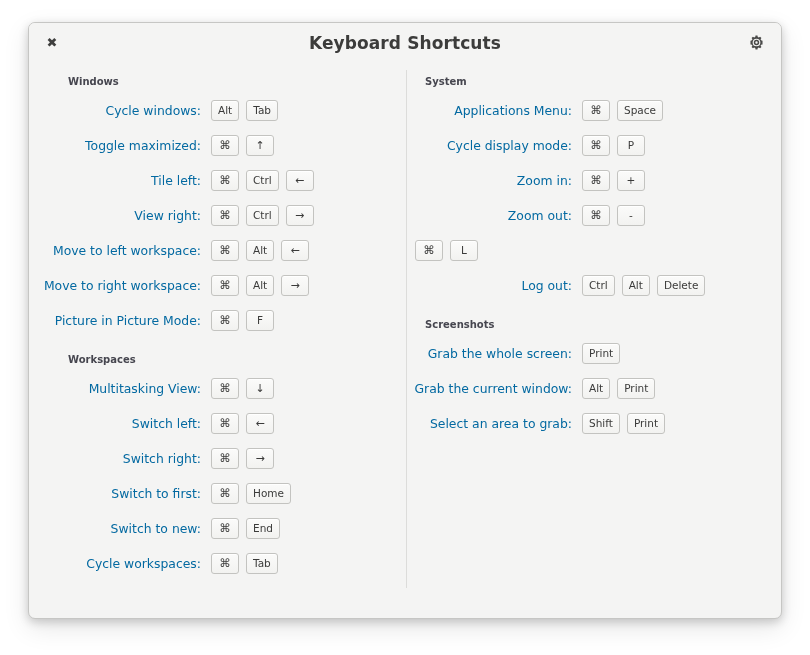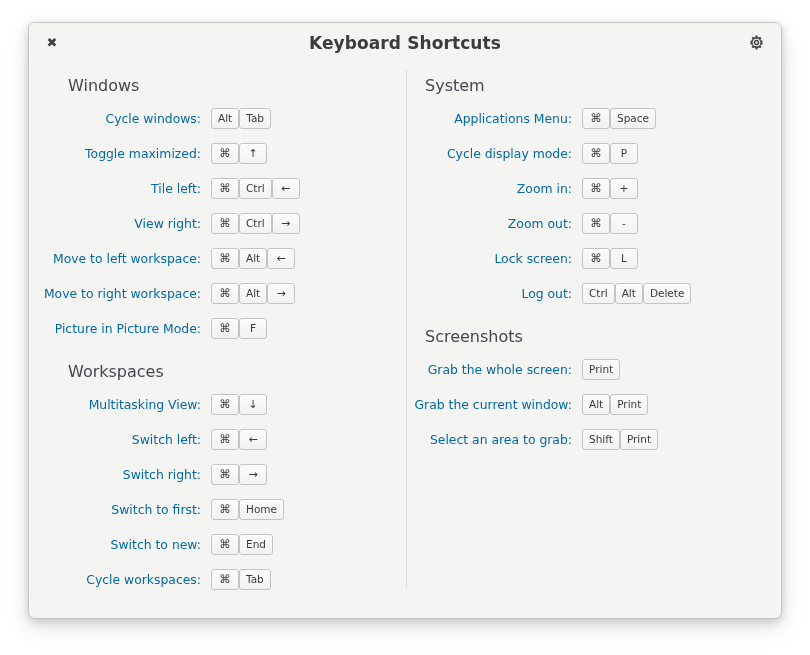--- a/index.html
+++ b/index.html
@@ -81,22 +81,22 @@
   .divider {
     position: absolute;
     left: 377px;
     top: 8px;
     bottom: 30px;
     width: 1px;
     background: #dcdcda;
   }
 
   .section-title {
-    font-size: 16px;
-    font-weight: normal;
+    font-size: 10px;
+    font-weight: bold;
     color: #46464f;
     margin: 0 0 6px 0;
   }
   .col-left .section-title  { padding-left: 29px; }
   .col-right .section-title { padding-left: 20px; }
 
   .sc-group { margin-bottom: 16px; }
   .sc-group.tight { margin-bottom: 13px; }
 
   .row {
@@ -110,21 +110,21 @@
     font-size: 12.4px;
     color: #0369a1;
     white-space: nowrap;
   }
   .col-left .label  { width: 162px; }
   .col-right .label { width: 167px; }
 
   .keys {
     display: flex;
     align-items: center;
-    gap: 0;
+    gap: 7px;
     margin-left: 10px;
   }
 
   .key {
     min-width: 14px;
     height: 19px;
     padding: 0 6px;
     display: inline-flex;
     align-items: center;
     justify-content: center;
@@ -292,21 +292,20 @@
             </div>
           </div>
           <div class="row">
             <div class="label">Zoom out:</div>
             <div class="keys">
               <span class="key glyph">⌘</span>
               <span class="key">-</span>
             </div>
           </div>
           <div class="row">
-            <div class="label">Lock screen:</div>
             <div class="keys">
               <span class="key glyph">⌘</span>
               <span class="key">L</span>
             </div>
           </div>
           <div class="row">
             <div class="label">Log out:</div>
             <div class="keys">
               <span class="key">Ctrl</span>
               <span class="key">Alt</span>

